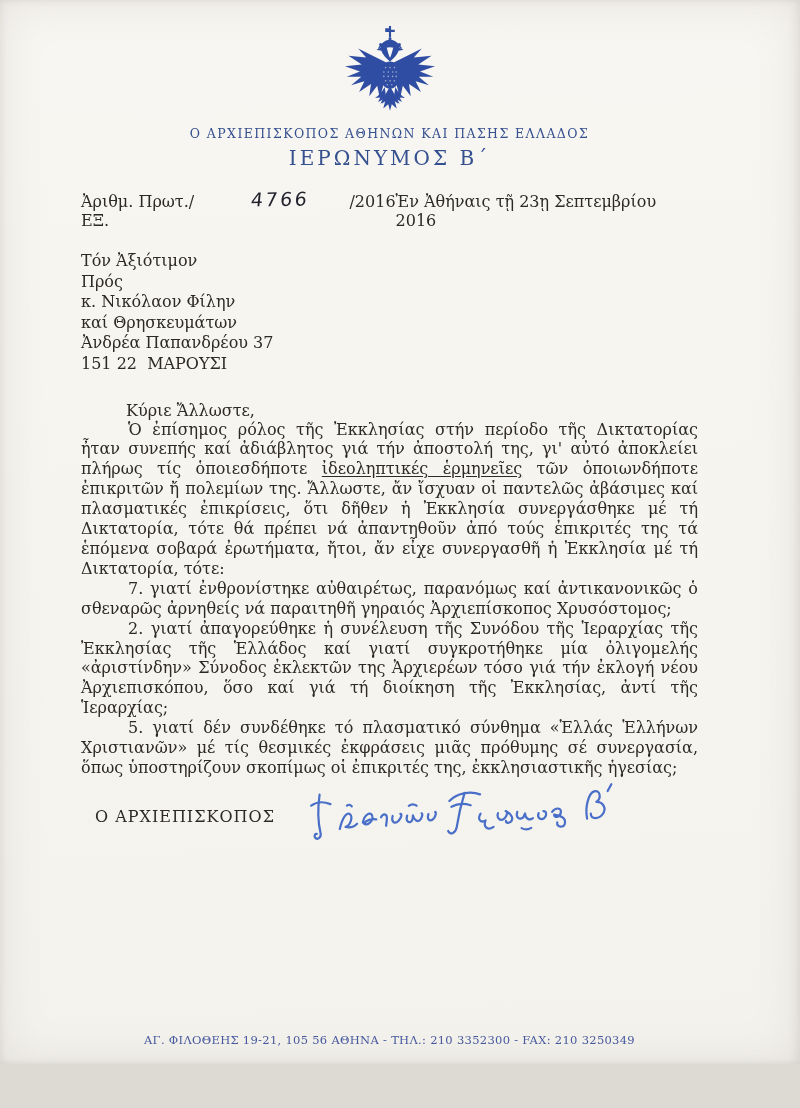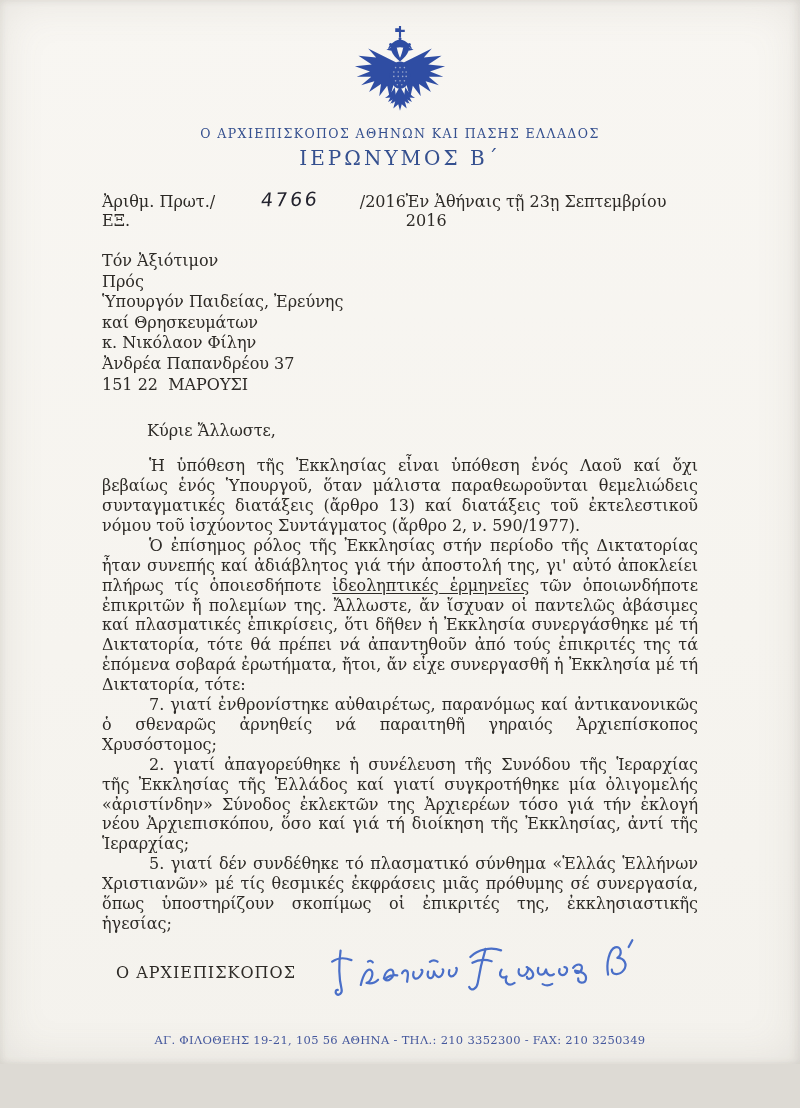--- a/index.html
+++ b/index.html
@@ -3,21 +3,21 @@
 <meta charset="utf-8">
 <style>
   html,body{margin:0;padding:0;background:#dddad4;}
   .page{
     position:relative;
     width:800px;height:1064px;
     margin:0 auto;
     background:linear-gradient(178deg,#f8f6f2 0%,#f6f4ef 60%,#f4f2ed 100%);
     box-shadow:inset 0 0 46px rgba(120,112,98,.14), inset -4px 0 8px rgba(60,55,45,.08), inset 3px 0 6px rgba(60,55,45,.05);
     box-sizing:border-box;
-    padding:26px 102px 0 102px;
+    padding:26px 102px 0 81px;
     display:flex;flex-direction:column;
     overflow:hidden;
     font-family:"DejaVu Serif","Liberation Serif",serif;
     color:#2d2a26;
   }
   
   .lh{display:flex;flex-direction:column;align-items:center;}
   .emblem{display:block;margin-bottom:6px;}
   .inst{
     color:#35508f;font-size:12.5px;letter-spacing:1.4px;
@@ -119,30 +119,28 @@
       <span>Ἀριθμ. Πρωτ./ΕΞ.</span>
       <span class="hand">4766</span>
       <span>/2016</span>
     </div>
     <div>Ἐν Ἀθήναις τῇ 23ῃ Σεπτεμβρίου 2016</div>
   </div>
 
   <div class="addr">
     <div>Τόν Ἀξιότιμον</div>
     <div>Πρός</div>
-    <div>Ὑπουργόν Παιδείας, Ἐρεύνης</div>
+    <div>κ. Νικόλαον Φίλην</div>
     <div>καί Θρησκευμάτων</div>
-    <div>κ. Νικόλαον Φίλην</div>
     <div>Ἀνδρέα Παπανδρέου 37</div>
     <div>151 22  ΜΑΡΟΥΣΙ</div>
   </div>
 
   <div class="salut">Κύριε Ἄλλωστε,</div>
 
-  <p class="bp first">Ἡ ὑπόθεση τῆς Ἐκκλησίας εἶναι ὑπόθεση ἑνός Λαοῦ καί ὄχι βεβαίως ἑνός Ὑπουργοῦ, ὅταν μάλιστα παραθεωροῦνται θεμελιώδεις συνταγματικές διατάξεις (ἄρθρο 13) καί διατάξεις τοῦ ἐκτελεστικοῦ νόμου τοῦ ἰσχύοντος Συντάγματος (ἄρθρο 2, ν. 590/1977).</p>
 
   <p class="bp"><span>Ὁ ἐπίσημος ρόλος τῆς Ἐκκλησίας στήν περίοδο τῆς Δικτατορίας ἦταν συνεπής καί ἀδιάβλητος γιά τήν ἀποστολή της, γι' αὐτό ἀποκλείει πλήρως τίς ὁποιεσδήποτε </span><span class="ul">ἰδεοληπτικές ἑρμηνεῖες</span><span> τῶν ὁποιωνδήποτε ἐπικριτῶν ἤ πολεμίων της. Ἄλλωστε, ἄν ἴσχυαν οἱ παντελῶς ἀβάσιμες καί πλασματικές ἐπικρίσεις, ὅτι δῆθεν ἡ Ἐκκλησία συνεργάσθηκε μέ τή Δικτατορία, τότε θά πρέπει νά ἀπαντηθοῦν ἀπό τούς ἐπικριτές της τά ἑπόμενα σοβαρά ἐρωτήματα, ἤτοι, ἄν εἶχε συνεργασθῆ ἡ Ἐκκλησία μέ τή Δικτατορία, τότε:</span></p>
 
   <p class="bp">7. γιατί ἐνθρονίστηκε αὐθαιρέτως, παρανόμως καί ἀντικανονικῶς ὁ σθεναρῶς ἀρνηθείς νά παραιτηθῆ γηραιός Ἀρχιεπίσκοπος Χρυσόστομος;</p>
   <p class="bp">2. γιατί ἀπαγορεύθηκε ἡ συνέλευση τῆς Συνόδου τῆς Ἱεραρχίας τῆς Ἐκκλησίας τῆς Ἑλλάδος καί γιατί συγκροτήθηκε μία ὀλιγομελής «ἀριστίνδην» Σύνοδος ἐκλεκτῶν της Ἀρχιερέων τόσο γιά τήν ἐκλογή νέου Ἀρχιεπισκόπου, ὅσο καί γιά τή διοίκηση τῆς Ἐκκλησίας, ἀντί τῆς Ἱεραρχίας;</p>
   <p class="bp">5. γιατί δέν συνδέθηκε τό πλασματικό σύνθημα «Ἑλλάς Ἑλλήνων Χριστιανῶν» μέ τίς θεσμικές ἐκφράσεις μιᾶς πρόθυμης σέ συνεργασία, ὅπως ὑποστηρίζουν σκοπίμως οἱ ἐπικριτές της, ἐκκλησιαστικῆς ἡγεσίας;</p>
 
   <div class="sigblock">
     <div class="sigtitle">Ο ΑΡΧΙΕΠΙΣΚΟΠΟΣ</div>
     <svg class="sigscript" role="img" viewBox="0 0 340 60" width="332" height="58" aria-label="† Ἀθηνῶν Ἱερώνυμος Β΄">

